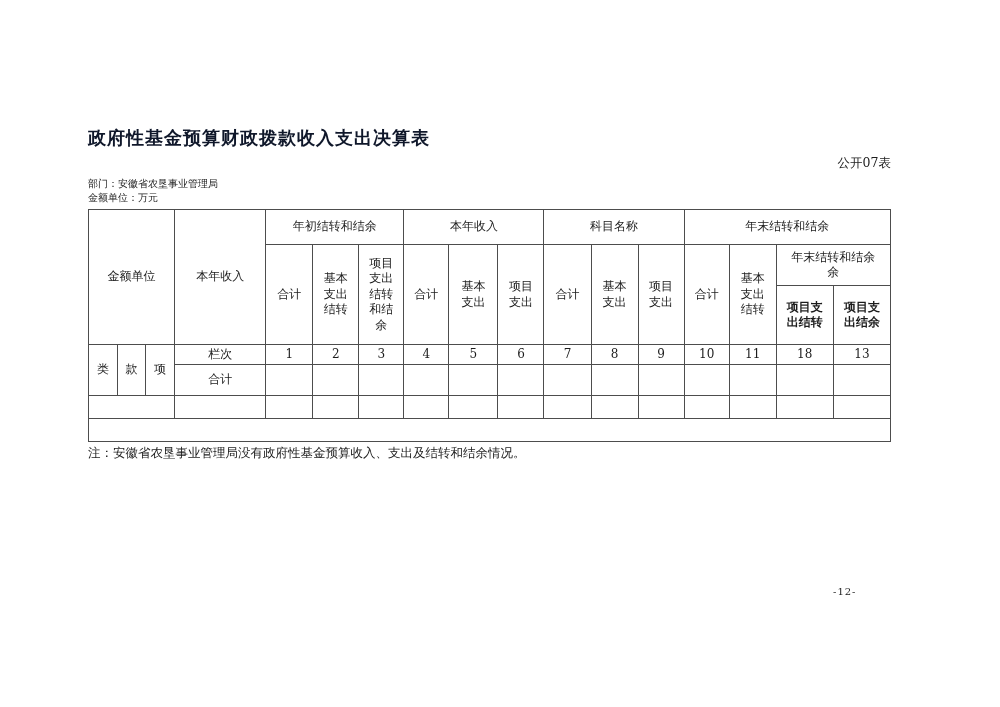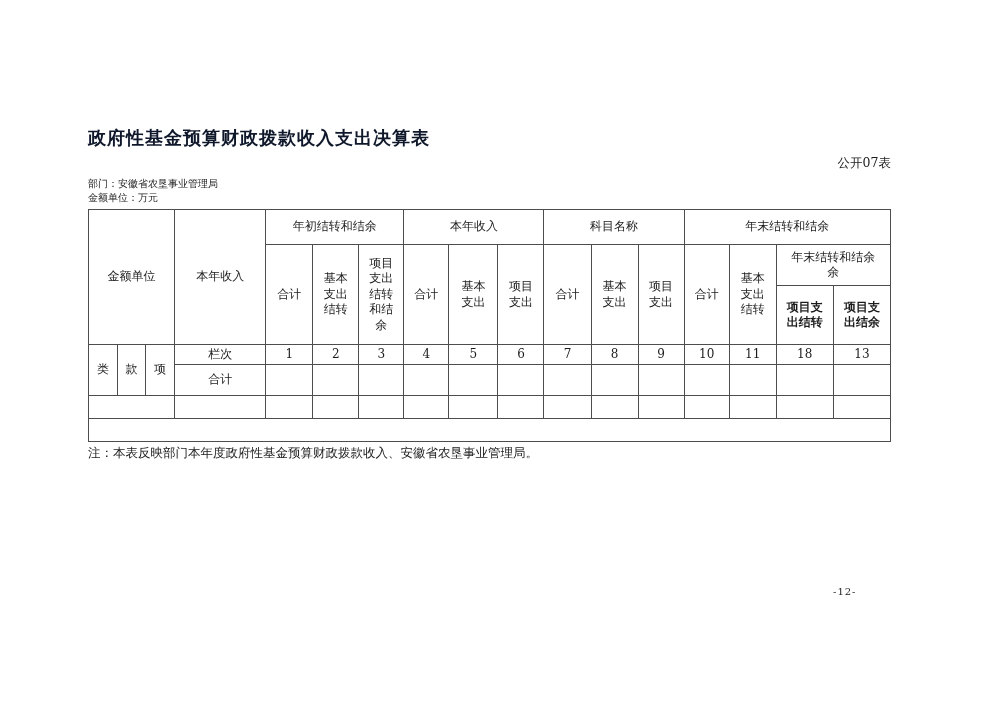--- a/index.html
+++ b/index.html
@@ -207,18 +207,18 @@
       <td></td>
     </tr>
 
     <tr class="r-merged">
       <td colspan="17"></td>
     </tr>
   </tbody>
     </table>
 
   <div class="notes">
-    <div>注：本表反映部门本年度政府性基金预算财政拨款收入、安徽省农垦事业管理局。</div>
+    <div>注：安徽省农垦事业管理局没有政府性基金预算收入、支出及结转和结余情况。</div>
   </div>
 
 </div>
 
 <div class="page-number">-12-</div>
 
 </body></html>

